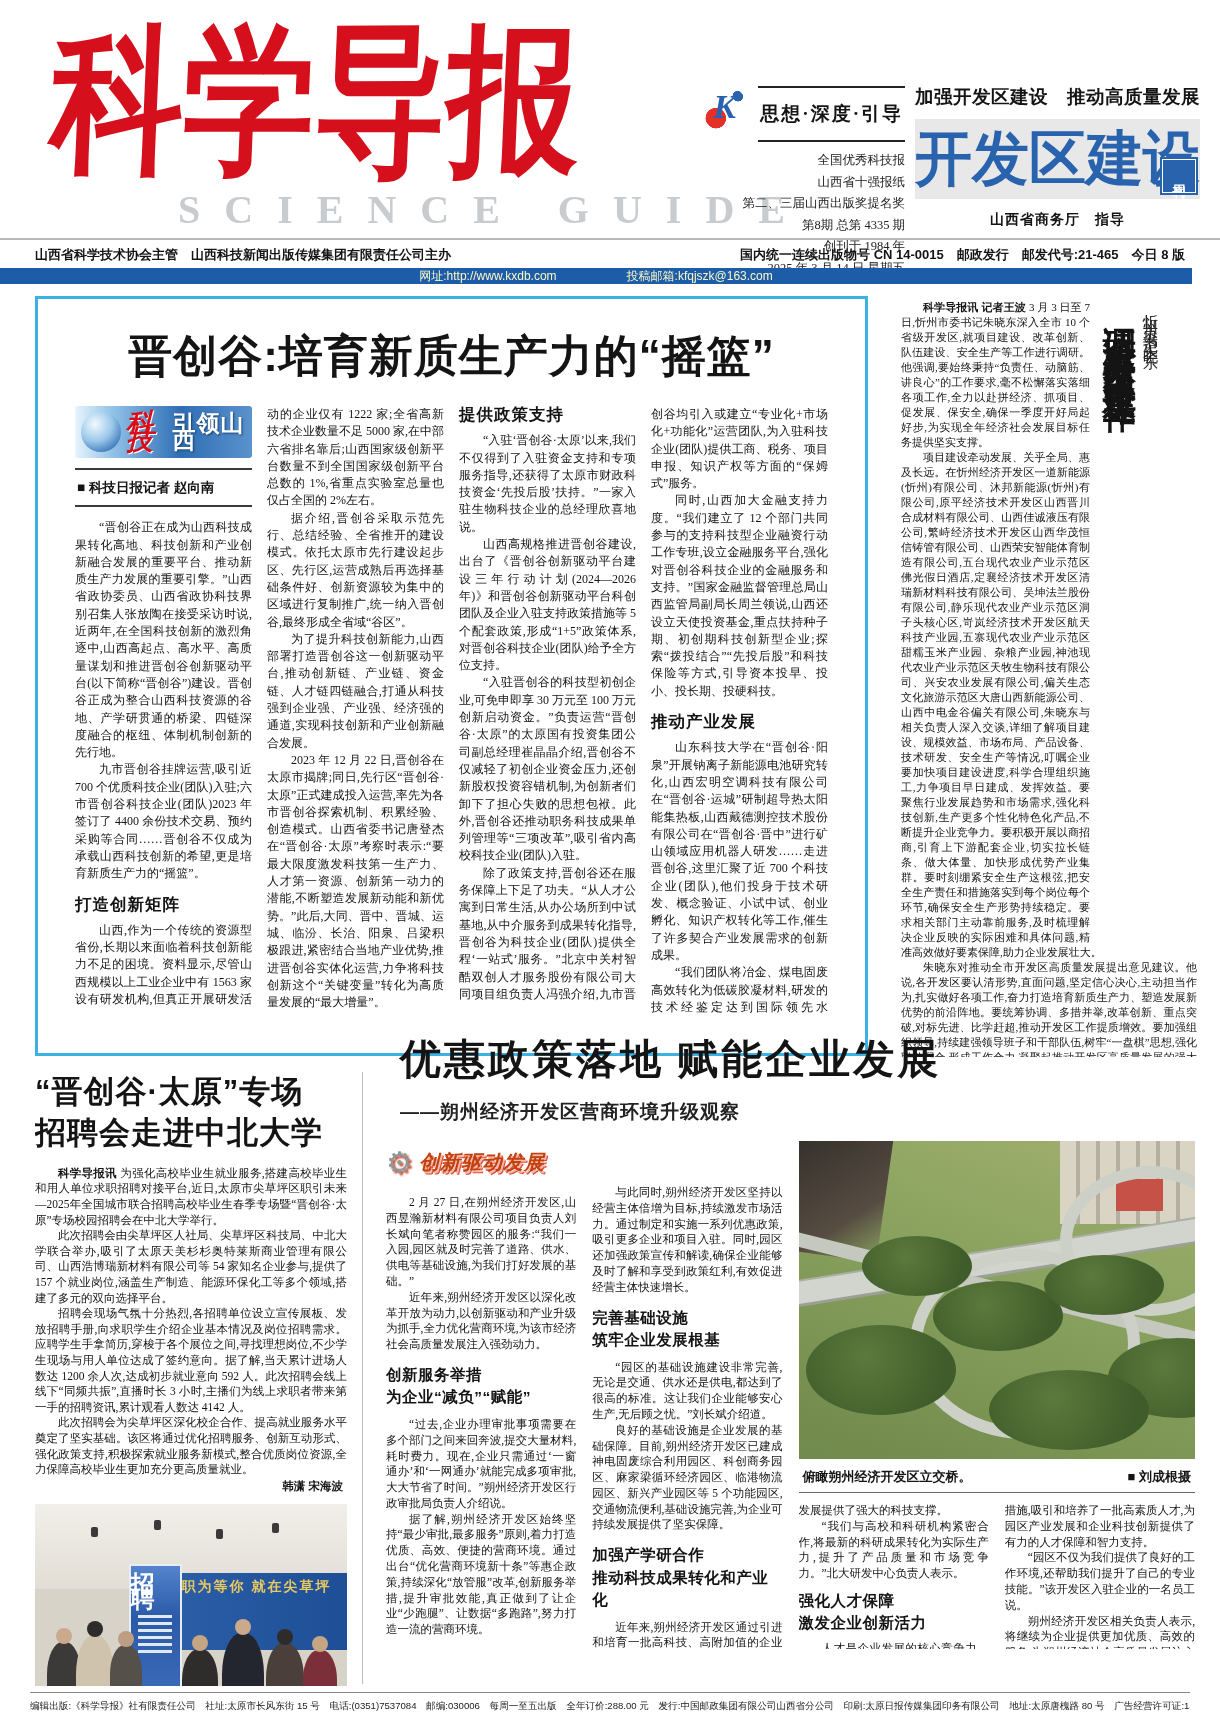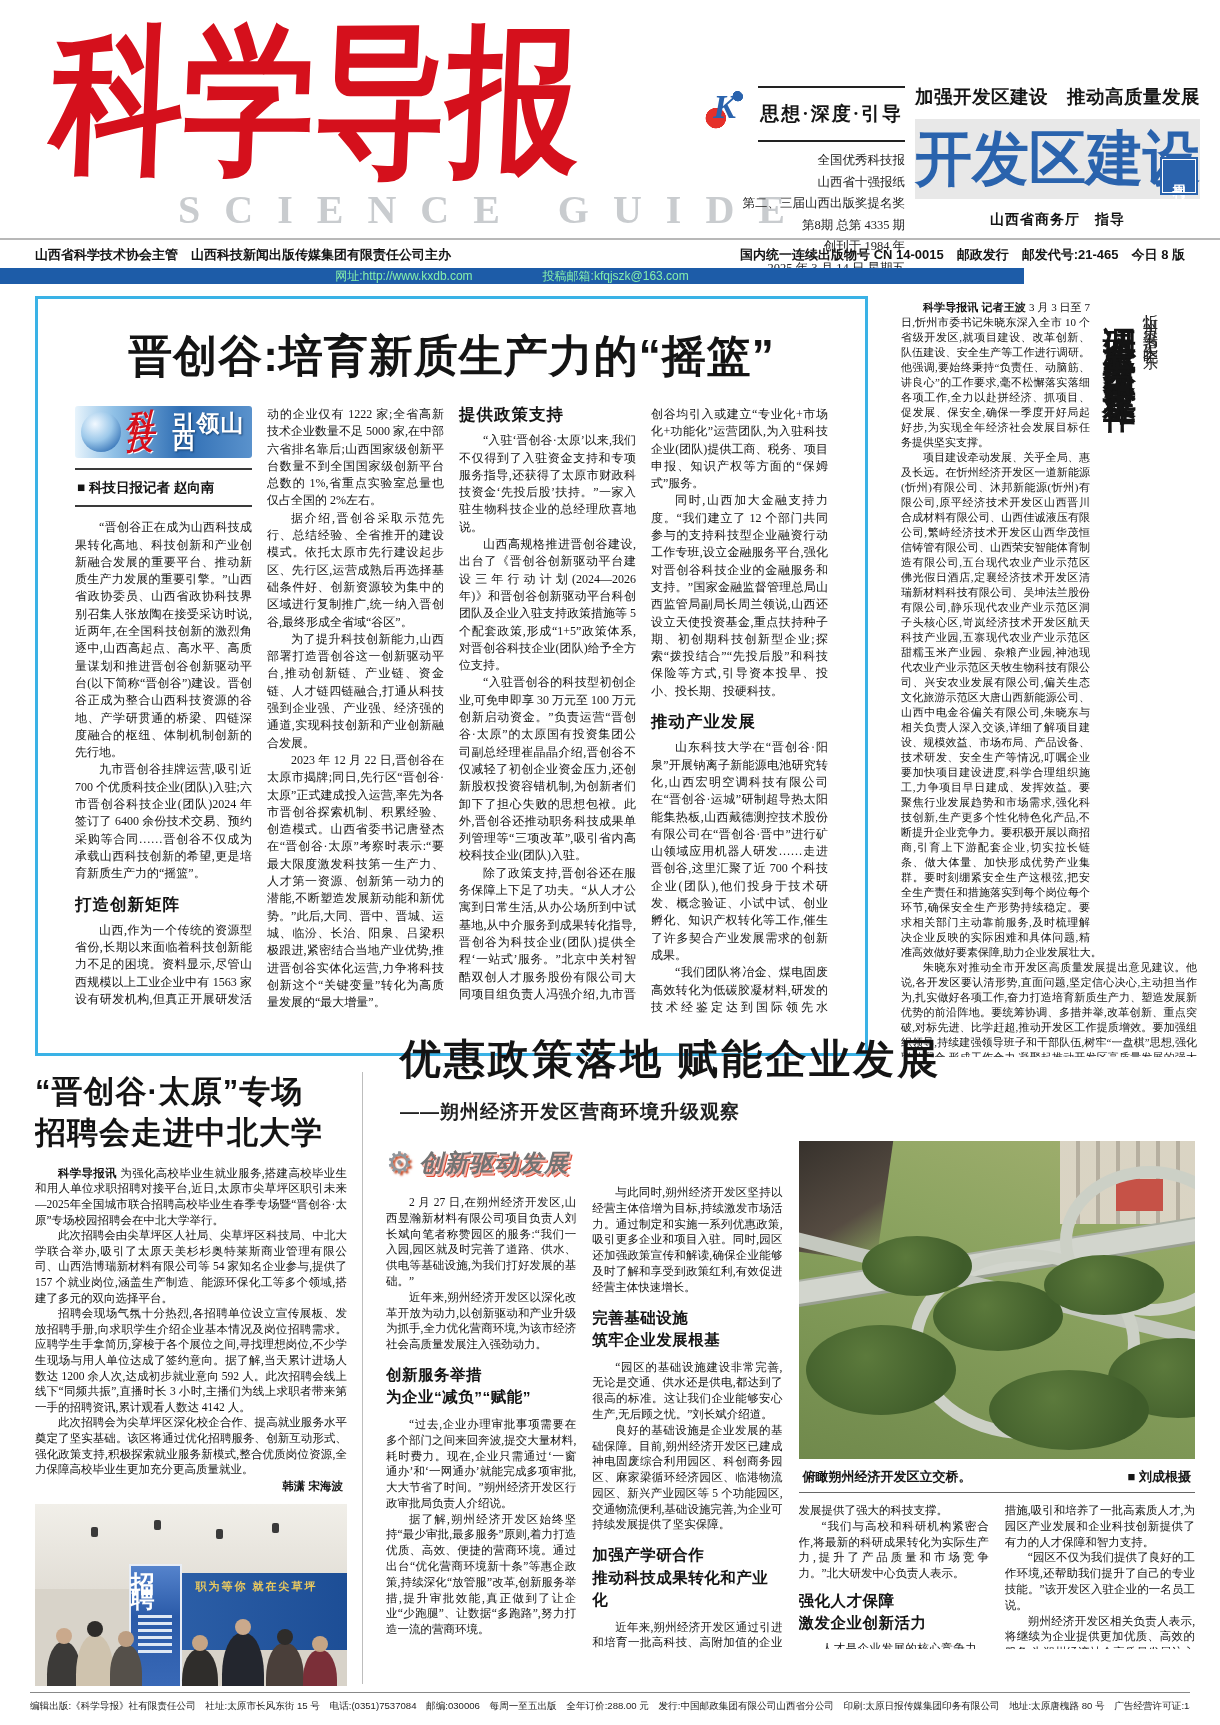--- a/index.html
+++ b/index.html
@@ -55,21 +55,21 @@
     background:var(--blue); border:1px solid #fff; outline:2px solid var(--blue);
     color:#fff; font-size:13px; font-weight:bold; line-height:15px;
     display:flex; align-items:center; justify-content:center; flex-wrap:wrap;
     writing-mode:vertical-rl; letter-spacing:2px;
   }
   .guide-line{margin-top:12px; text-align:center; font-size:14px; font-weight:bold; letter-spacing:1px;}
   .hdr-rule{left:0; top:238px; width:1220px; height:2px; background:#b8b8b8;}
   .pub-line{left:35px; top:246px; width:1150px; display:flex; justify-content:space-between;
     font-size:13px; font-weight:bold; font-family:"Liberation Sans",sans-serif; white-space:nowrap;}
   .blue-bar{
-    left:0; top:268px; width:1024px; height:16px; background:var(--bar); color:#86efac;
+    left:0; top:268px; width:1192px; height:16px; background:var(--bar); color:#fef9c3;
     display:flex; align-items:center; justify-content:center; gap:70px; font-size:12px;
     font-family:"Liberation Sans",sans-serif;
   }
 
   
   .main-box{
     left:35px; top:296px; width:833px; height:760px;
     border:3px solid var(--cyan); padding:12px 37px 10px;
   }
   .main-headline{
@@ -128,21 +128,21 @@
   .jobfair .lead{font-weight:bold; font-family:"Liberation Sans",sans-serif;}
   .jf-byline{text-align:right; font-weight:bold; padding-right:4px; margin-top:1px;
     font-family:"Liberation Sans",sans-serif;}
   .jf-photo{margin-top:10px; width:100%; height:228px; position:relative; overflow:hidden; background:#d8d3c9;}
   .jf-ceiling{position:absolute; left:0; top:0; width:100%; height:37%;
     background:linear-gradient(180deg,#f1efe9,#e2ded6),
     repeating-linear-gradient(90deg, transparent 0 46px, rgba(120,115,105,.35) 46px 48px);}
   .jf-light{position:absolute; width:7px; height:10px; background:#3a3a3a; border-radius:2px;}
   .jf-wall-blue{position:absolute; right:0; top:30%; width:58%; height:34%;
     background:linear-gradient(90deg,#2c5fa8,#1d4e96); display:flex; justify-content:center;}
-  .jf-wall-blue span{color:#e8c860; font-size:11px; font-weight:bold; margin-top:6px;
+  .jf-wall-blue span{color:#e8c860; font-size:14px; font-weight:bold; margin-top:6px;
     letter-spacing:2px; font-family:"Liberation Sans",sans-serif; white-space:nowrap;text-align:center;}
   .jf-banner{position:absolute; left:30%; top:26%; width:17%; height:58%;
     background:linear-gradient(180deg,#5583cc,#2a5aa8 40%,#3a6ab8);
     border:2px solid #e8edf5; display:flex; flex-direction:column; align-items:center;}
   .jf-banner .bt{color:#fff; font-size:24px; font-weight:900; letter-spacing:2px;
     margin-top:10px; font-family:"Liberation Sans",sans-serif;}
   .jf-banner .bl{width:70%; height:40px; margin-top:8px; background:
     repeating-linear-gradient(180deg,#dfe8f4 0 3px, transparent 3px 7px);}
   .person{position:absolute; border-radius:45% 45% 10px 10px;}
   .person i{position:absolute; left:50%; top:-14px; transform:translateX(-50%);
@@ -164,22 +164,22 @@
   .colB{grid-column:2; grid-row:1 / span 2;margin-top:44px;}
   .colC{grid-column:3; grid-row:2;}
   .colD{grid-column:4; grid-row:2;}
   .sz-photo-cell{grid-column:3 / span 2; grid-row:1;}
   .sz-sub{font-family:"Liberation Sans",sans-serif; font-weight:800; font-size:15.5px;
     line-height:1.45; margin:11px 0 8px; letter-spacing:0.5px;}
   .badge-cx{height:46px; display:flex; align-items:center; gap:6px; margin-bottom:8px;
     border-bottom:3px solid transparent;}
   .badge-cx .gears{font-size:30px; color:#8f969c; line-height:1;
     text-shadow:2px 2px 2px #c9512f;}
-  .badge-cx .txt{font-size:24px; font-weight:900; font-style:italic; letter-spacing:1px;
-    color:#737373; font-family:"Liberation Sans",sans-serif;
+  .badge-cx .txt{font-size:20px; font-weight:900; font-style:italic; letter-spacing:1px;
+    color:#c2410c; font-family:"Liberation Sans",sans-serif;
     text-shadow:1.5px 1.5px 0 #f3b9b0, 2.5px 2.5px 0 #de4a33;}
   .sz-photo{width:100%; height:318px; position:relative; overflow:hidden;
     background:linear-gradient(200deg,#a3b070 0%,#8ea562 35%,#7d9655 70%,#70894c 100%);}
   .city{position:absolute; right:0; top:0; width:34%; height:26%;
     background:repeating-linear-gradient(90deg,#ddd6c8 0 16px,#b7afa2 16px 20px); opacity:.95;}
   .city2{position:absolute; right:8%; top:12%; width:12%; height:10%; background:#c65247;}
   .coal{position:absolute; left:-4%; top:-6%; width:26%; height:42%;
     background:linear-gradient(140deg,#2e2a26,#564c42 70%,transparent); transform:rotate(8deg);}
   .road-main{position:absolute; left:-10%; top:34%; width:125%; height:22px;
     background:#d2d5cd; transform:rotate(-9deg); box-shadow:0 3px 0 #9aa093, 0 -2px 0 #aab0a4;}
@@ -244,21 +244,21 @@
 <div class="abs main-box">
   <h1 class="main-headline">晋创谷:培育新质生产力的“摇篮”</h1>
   <div class="main-cols">
     <div class="badge-keji">
       <span class="globe"></span>
       <span class="b1">科技</span>
       <span class="b2">引领山西</span>
     </div>
     <div class="main-byline">■ 科技日报记者 赵向南</div>
     <p>“晋创谷正在成为山西科技成果转化高地、科技创新和产业创新融合发展的重要平台、推动新质生产力发展的重要引擎。”山西省政协委员、山西省政协科技界别召集人张放陶在接受采访时说,近两年,在全国科技创新的激烈角逐中,山西高起点、高水平、高质量谋划和推进晋创谷创新驱动平台(以下简称“晋创谷”)建设。晋创谷正成为整合山西科技资源的谷地、产学研贯通的桥梁、四链深度融合的枢纽、体制机制创新的先行地。</p>
-    <p>九市晋创谷挂牌运营,吸引近 700 个优质科技企业(团队)入驻;六市晋创谷科技企业(团队)2024 年签订了 6400 余份技术交易、预约采购等合同……晋创谷不仅成为承载山西科技创新的希望,更是培育新质生产力的“摇篮”。</p>
+    <p>九市晋创谷挂牌运营,吸引近 700 个优质科技企业(团队)入驻;六市晋创谷科技企业(团队)2023 年签订了 4400 余份技术交易、预约采购等合同……晋创谷不仅成为承载山西科技创新的希望,更是培育新质生产力的“摇篮”。</p>
     <h3 class="sub-hd">打造创新矩阵</h3>
     <p>山西,作为一个传统的资源型省份,长期以来面临着科技创新能力不足的困境。资料显示,尽管山西规模以上工业企业中有 1563 家设有研发机构,但真正开展研发活动的企业仅有 1222 家;全省高新技术企业数量不足 5000 家,在中部六省排名靠后;山西国家级创新平台数量不到全国国家级创新平台总数的 1%,省重点实验室总量也仅占全国的 2%左右。</p>
     <p>据介绍,晋创谷采取示范先行、总结经验、全省推开的建设模式。依托太原市先行建设起步区、先行区,运营成熟后再选择基础条件好、创新资源较为集中的区域进行复制推广,统一纳入晋创谷,最终形成全省域“谷区”。</p>
     <p>为了提升科技创新能力,山西部署打造晋创谷这一创新驱动平台,推动创新链、产业链、资金链、人才链四链融合,打通从科技强到企业强、产业强、经济强的通道,实现科技创新和产业创新融合发展。</p>
     <p>2023 年 12 月 22 日,晋创谷在太原市揭牌;同日,先行区“晋创谷·太原”正式建成投入运营,率先为各市晋创谷探索机制、积累经验、创造模式。山西省委书记唐登杰在“晋创谷·太原”考察时表示:“要最大限度激发科技第一生产力、人才第一资源、创新第一动力的潜能,不断塑造发展新动能和新优势。”此后,大同、晋中、晋城、运城、临汾、长治、阳泉、吕梁积极跟进,紧密结合当地产业优势,推进晋创谷实体化运营,力争将科技创新这个“关键变量”转化为高质量发展的“最大增量”。</p>
     <h3 class="sub-hd">提供政策支持</h3>
     <p>“入驻‘晋创谷·太原’以来,我们不仅得到了入驻资金支持和专项服务指导,还获得了太原市财政科技资金‘先投后股’扶持。”一家入驻生物科技企业的总经理欣喜地说。</p>
     <p>山西高规格推进晋创谷建设,出台了《晋创谷创新驱动平台建设三年行动计划(2024—2026 年)》和晋创谷创新驱动平台科创团队及企业入驻支持政策措施等 5 个配套政策,形成“1+5”政策体系,对晋创谷科技企业(团队)给予全方位支持。</p>
     <p>“入驻晋创谷的科技型初创企业,可免申即享 30 万元至 100 万元创新启动资金。”负责运营“晋创谷·太原”的太原国有投资集团公司副总经理崔晶晶介绍,晋创谷不仅减轻了初创企业资金压力,还创新股权投资容错机制,为创新者们卸下了担心失败的思想包袱。此外,晋创谷还推动职务科技成果单列管理等“三项改革”,吸引省内高校科技企业(团队)入驻。</p>
     <p>除了政策支持,晋创谷还在服务保障上下足了功夫。“从人才公寓到日常生活,从办公场所到中试基地,从中介服务到成果转化指导,晋创谷为科技企业(团队)提供全程‘一站式’服务。”北京中关村智酷双创人才服务股份有限公司大同项目组负责人冯强介绍,九市晋创谷均引入或建立“专业化+市场化+功能化”运营团队,为入驻科技企业(团队)提供工商、税务、项目申报、知识产权等方面的“保姆式”服务。</p>

